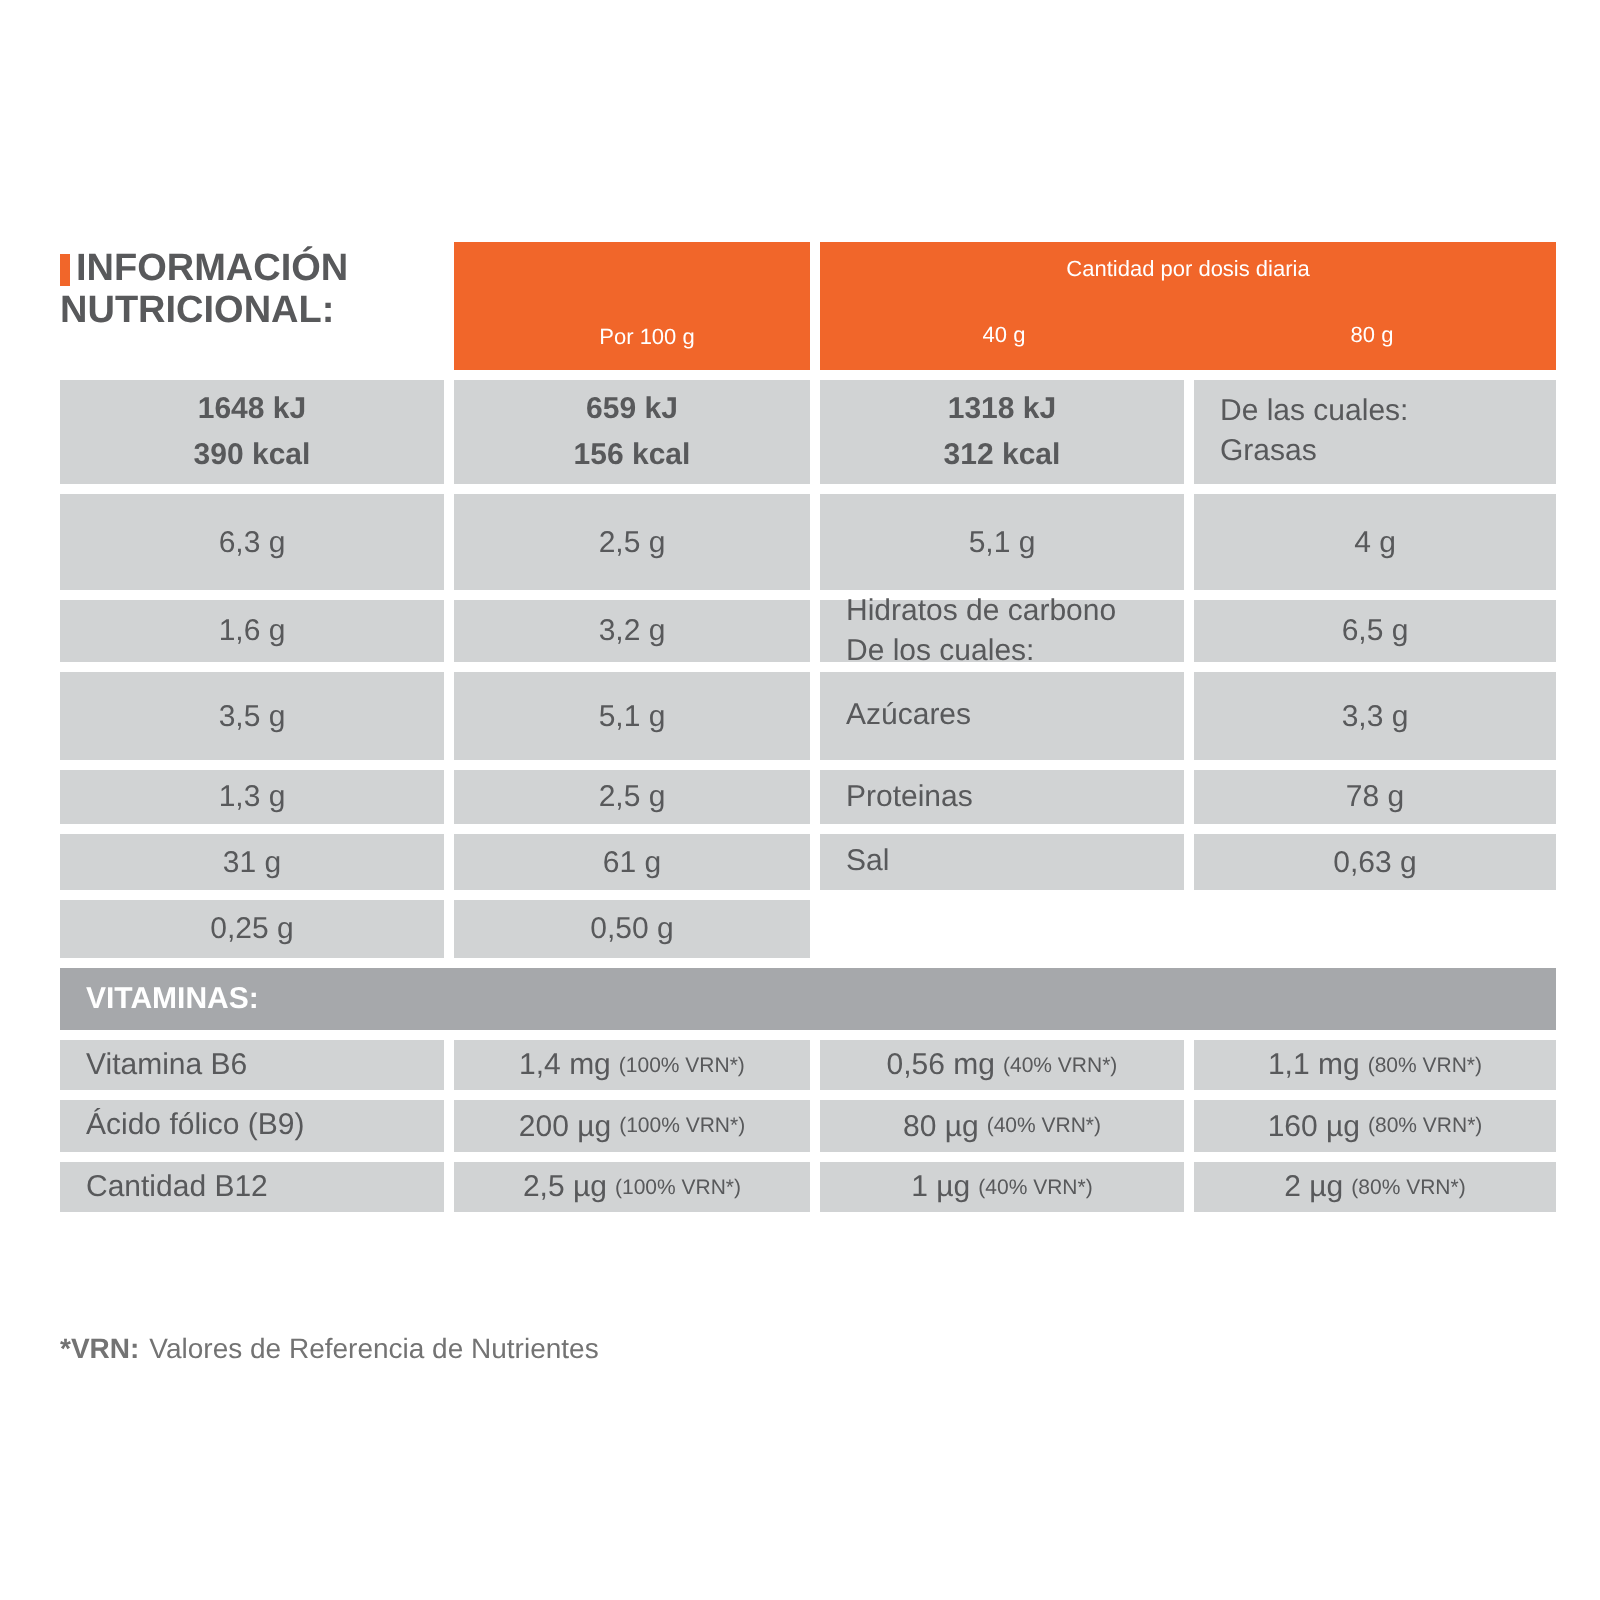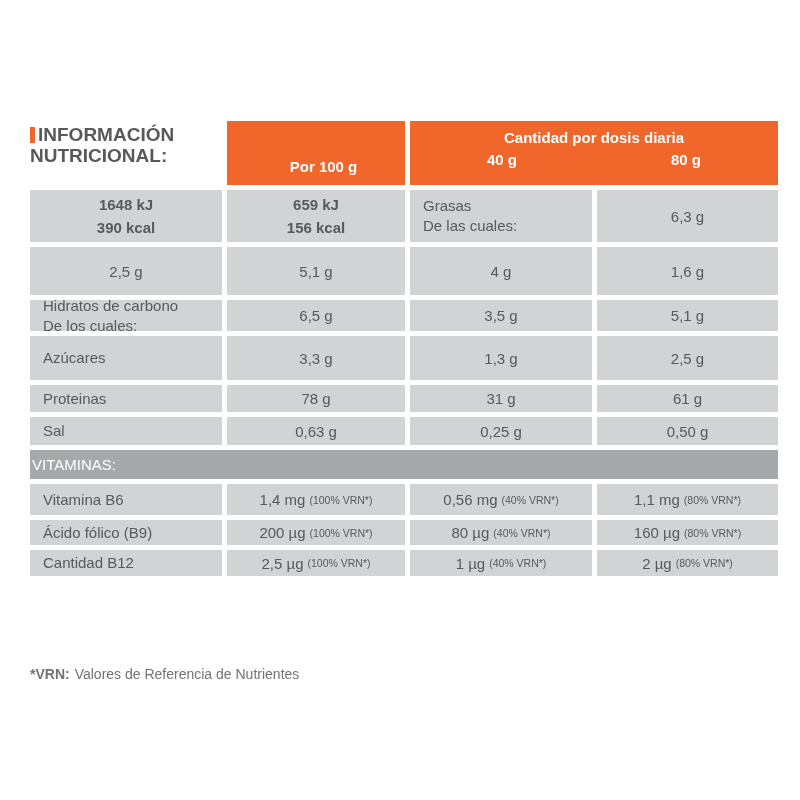--- a/index.html
+++ b/index.html
@@ -62,44 +62,44 @@
   .title-line1 { display: flex; align-items: center; }
   .accent-bar {
     width: 5px; height: 16px;
     background: #F1662A;
     margin-right: 3px;
     flex: 0 0 auto;
   }
   .hdr {
     background: #F1662A;
     color: #ffffff;
-    font-weight: bold;
-    font-size: 15px;
+    font-weight: normal;
+    font-size: 11px;
   }
   .hdr-per100 {
     display: flex;
     align-items: flex-end;
     justify-content: center;
     padding-bottom: 10px;
     padding-left: 15px;
   }
   .hdr-daily { grid-column: 3 / 5; padding-top: 8px; }
   .daily-title { text-align: center; }
-  .daily-doses { display: flex; margin-top: 5px; }
+  .daily-doses { display: flex; margin-top: 21px; }
   .daily-doses span { flex: 1; text-align: center; }
   
   .band {
     grid-column: 1 / -1;
     background: #A6A8AB;
     color: #ffffff;
-    font-weight: normal;
+    font-weight: bold;
     font-size: 15px;
     display: flex;
     align-items: center;
-    padding-left: 2px;
+    padding-left: 13px;
   }
   
   .footnote {
     position: absolute;
     left: 30px; top: 666px;
     font-size: 14px;
     color: #737373;
   }
   .footnote b { margin-right: 5px; }
 </style>
@@ -126,31 +126,36 @@
     </div>
 
     <div class="cell val val-energy">
       <span>1648 kJ</span>
       <span>390 kcal</span>
     </div>
     <div class="cell val val-energy">
       <span>659 kJ</span>
       <span>156 kcal</span>
     </div>
+    <div class="cell val val-energy">
+      <span>1318 kJ</span>
+      <span>312 kcal</span>
+    </div>
 
     <div class="cell lbl">
+      <div>De las cuales:</div>
       <div>Grasas</div>
-      <div>De las cuales:</div>
     </div>
     <div class="cell val">6,3 g</div>
     <div class="cell val">2,5 g</div>
     <div class="cell val">5,1 g</div>
 
     <div class="cell val">4 g</div>
     <div class="cell val">1,6 g</div>
+    <div class="cell val">3,2 g</div>
 
     <div class="cell lbl">
       <div>Hidratos de carbono</div>
       <div>De los cuales:</div>
     </div>
     <div class="cell val">6,5 g</div>
     <div class="cell val">3,5 g</div>
     <div class="cell val">5,1 g</div>
 
     <div class="cell lbl">Azúcares</div>

